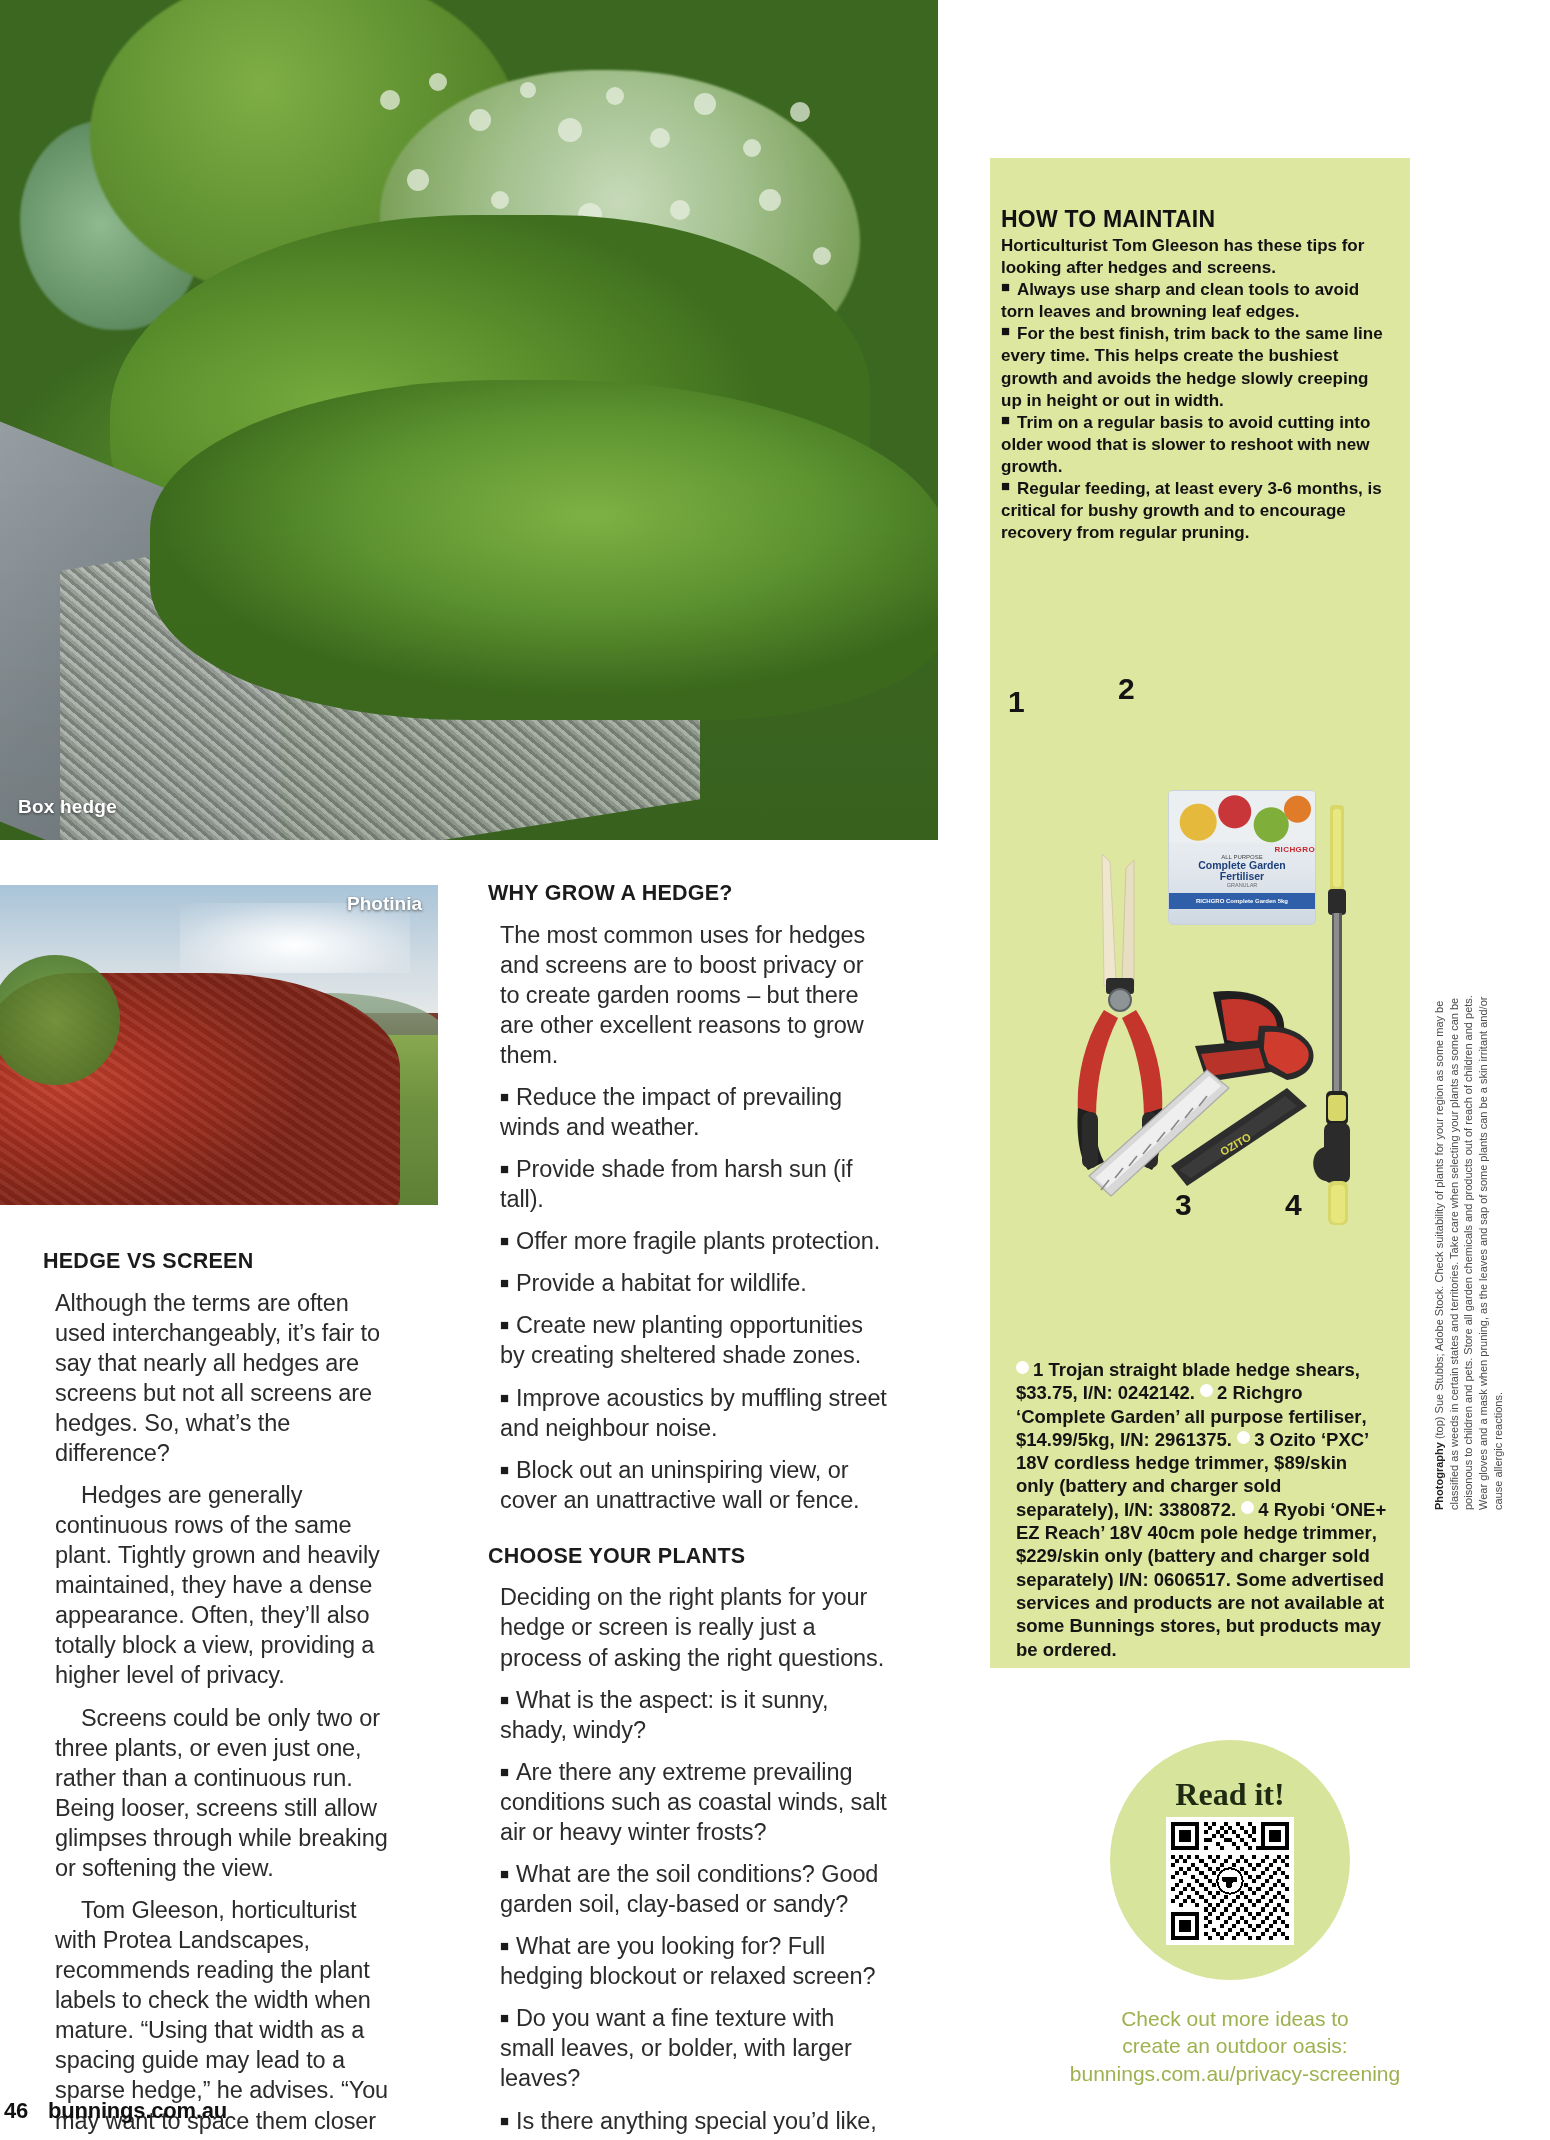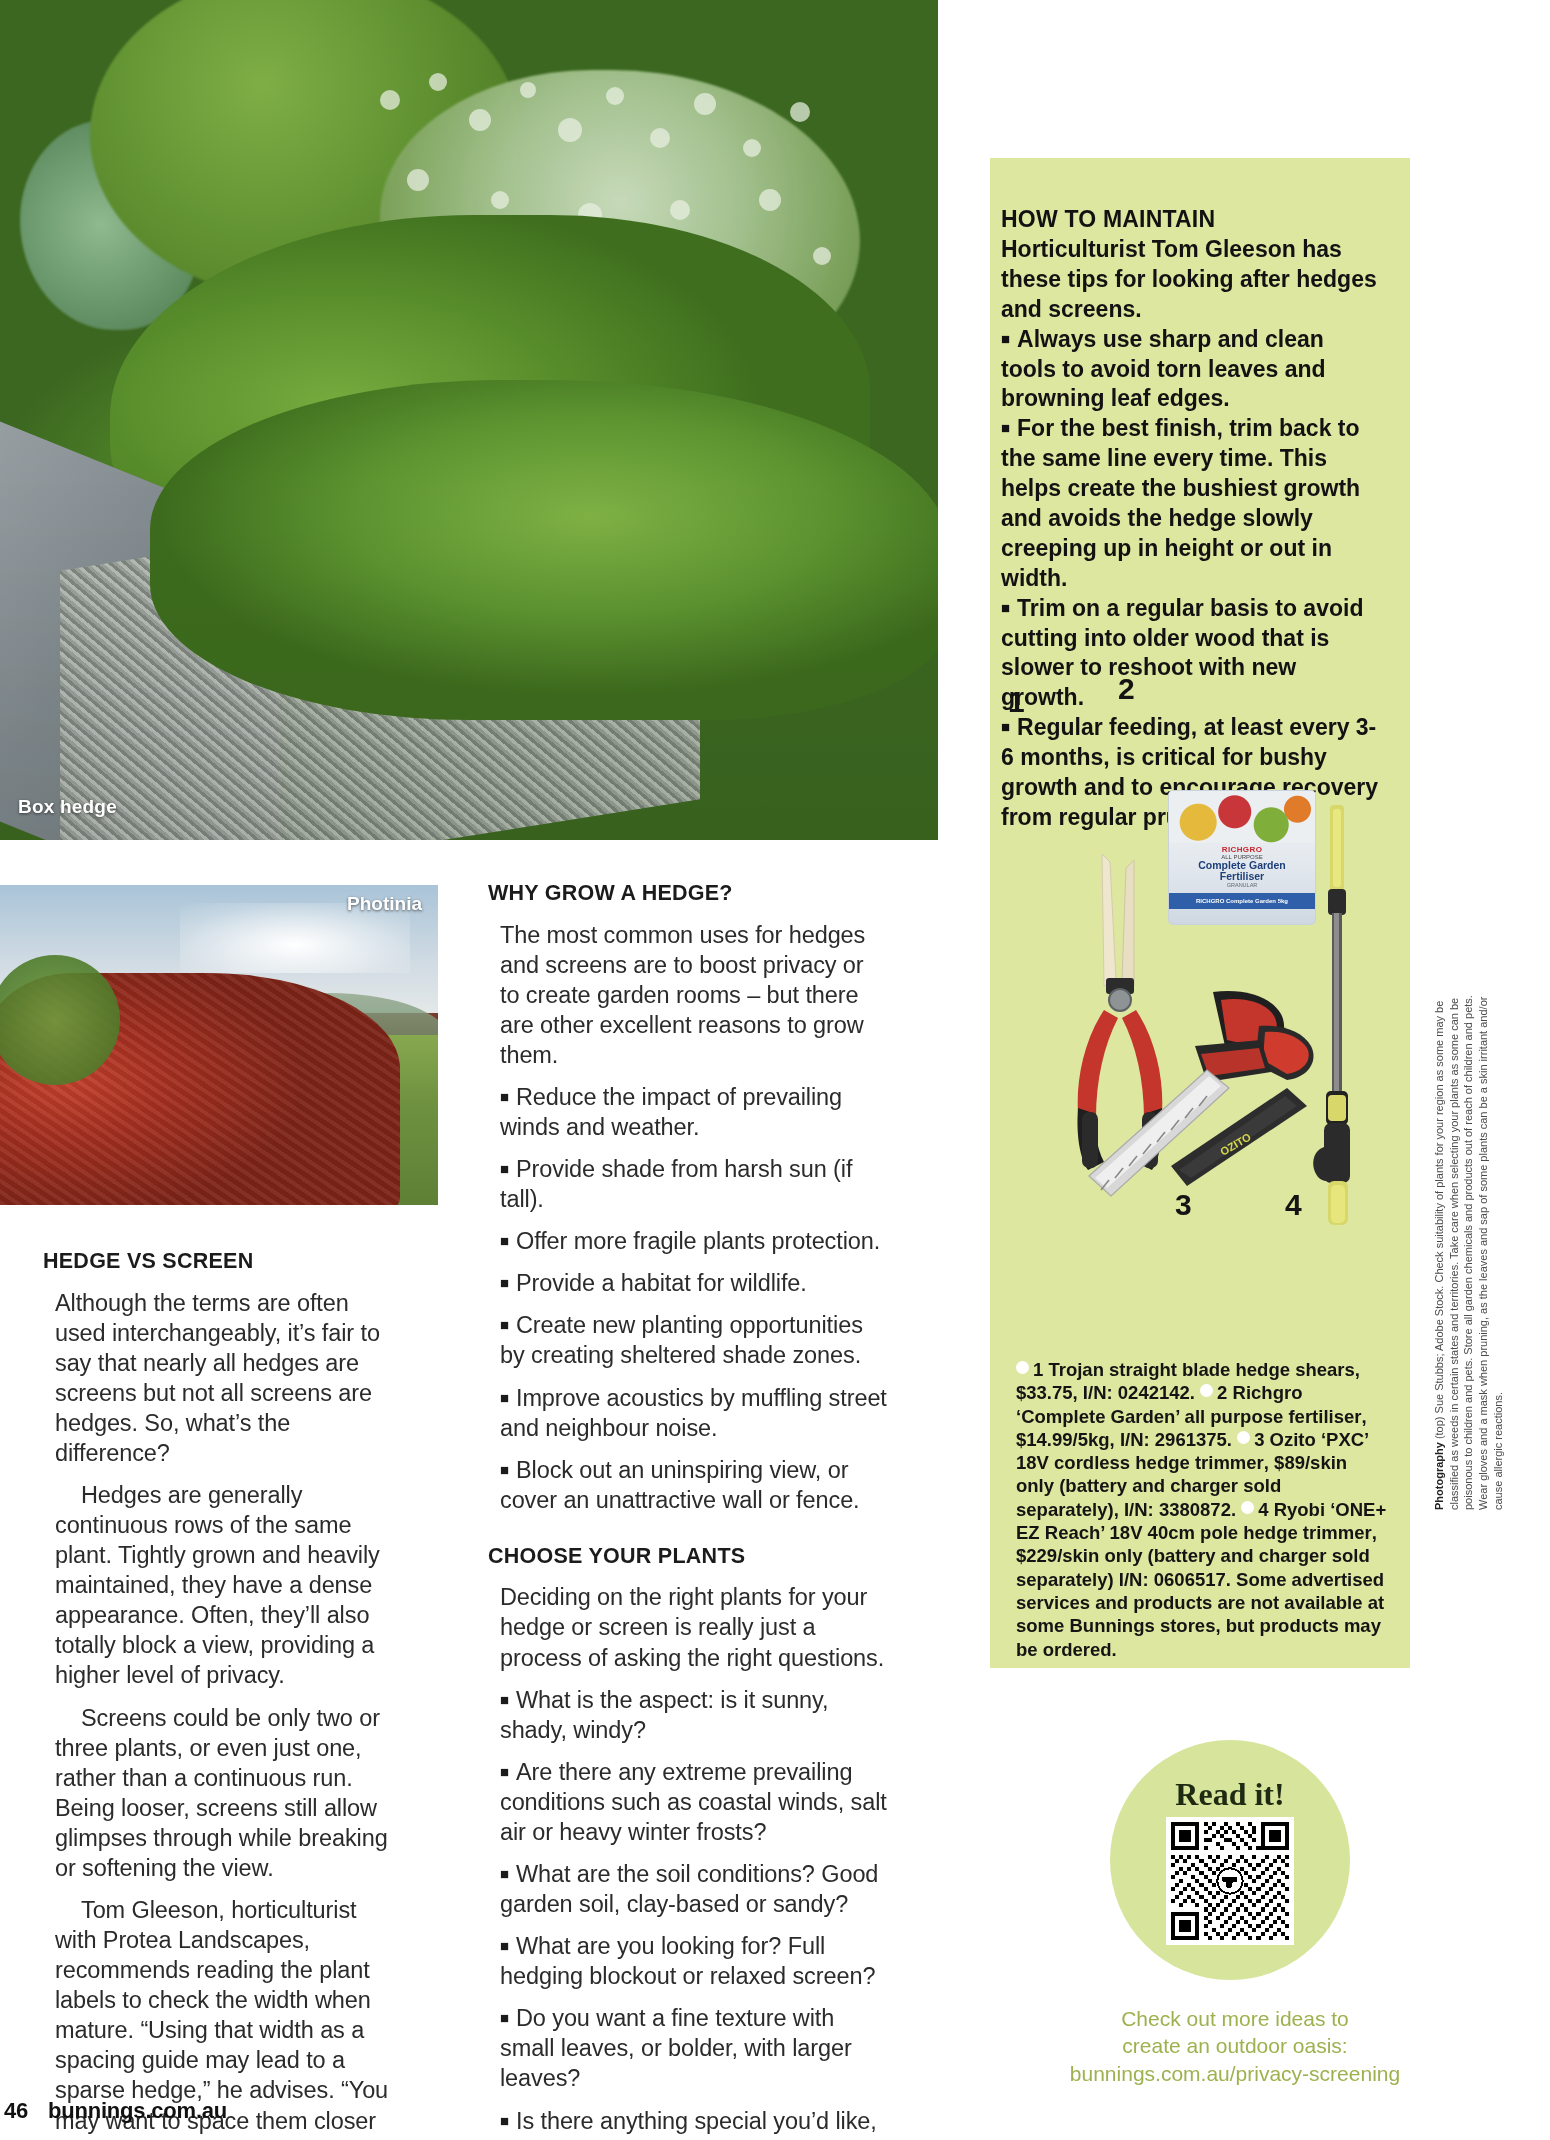--- a/index.html
+++ b/index.html
@@ -148,40 +148,40 @@
   
   .panel {
     position:absolute; left:990px; top:158px; width:420px; height:1510px;
     background:#dde79f;
   }
   .panel-inner { padding: 48px 26px 0 11px; }
   .panel h3 {
     font-size:23px; font-weight:800; letter-spacing:.2px;
     text-transform:uppercase; color:#121212; margin-bottom:2px;
   }
-  .panel .body { font-size:23px; line-height:1.30; color:#121212; font-weight:600; }
+  .panel .body { font-size:17px; line-height:1.30; color:#121212; font-weight:600; }
   .panel .body .bul::before { color:#121212; }
 
   
   .products { position:absolute; left:990px; top:740px; width:420px; height:620px; }
   .pnum {
     position:absolute; font-size:30px; font-weight:800; color:#141414;
   }
   .shears { position:absolute; left:40px; top:110px; width:175px; height:330px; transform:rotate(0deg); }
   .fertbag {
     position:absolute; left:178px; top:50px; width:148px; height:135px;
     background: linear-gradient(180deg,#f2f4f6 0%, #e3e8ee 55%, #cfd8e2 100%);
     border:1px solid #c9d2db; border-radius:5px; overflow:hidden;
   }
   .fertbag .top { height:52px; background: radial-gradient(circle at 20% 60%, #e4b93c 0 18px, transparent 19px),
                               radial-gradient(circle at 45% 40%, #c8363a 0 16px, transparent 17px),
                               radial-gradient(circle at 70% 65%, #7fae3b 0 17px, transparent 18px),
                               radial-gradient(circle at 88% 35%, #e07b2a 0 13px, transparent 14px),
                               #eceff2; }
-  .fertbag .brand { font-size:8px; font-weight:800; color:#c8242c; text-align:center; margin-top:2px; letter-spacing:.4px;}
+  .fertbag .brand { font-size:8px; font-weight:800; color:#c8242c; text-align:right; margin-top:2px; letter-spacing:.4px;}
   .fertbag .l1 { font-size:6px; text-align:center; color:#444; }
   .fertbag .l2 { font-size:10.5px; font-weight:800; text-align:center; color:#1d3f7a; line-height:1.05; }
   .fertbag .l3 { font-size:5.5px; text-align:center; color:#666; }
   .fertbag .bar { margin-top:5px; height:16px; background:#2f5fa8; display:flex; align-items:center; justify-content:center; }
   .fertbag .bar span { color:#fff; font-size:6px; font-weight:700; }
   .trimmer { position:absolute; left:85px; top:240px; width:300px; height:230px; }
   .pole { position:absolute; left:318px; top:55px; width:66px; height:440px; }
 
   
   .prodcap {

